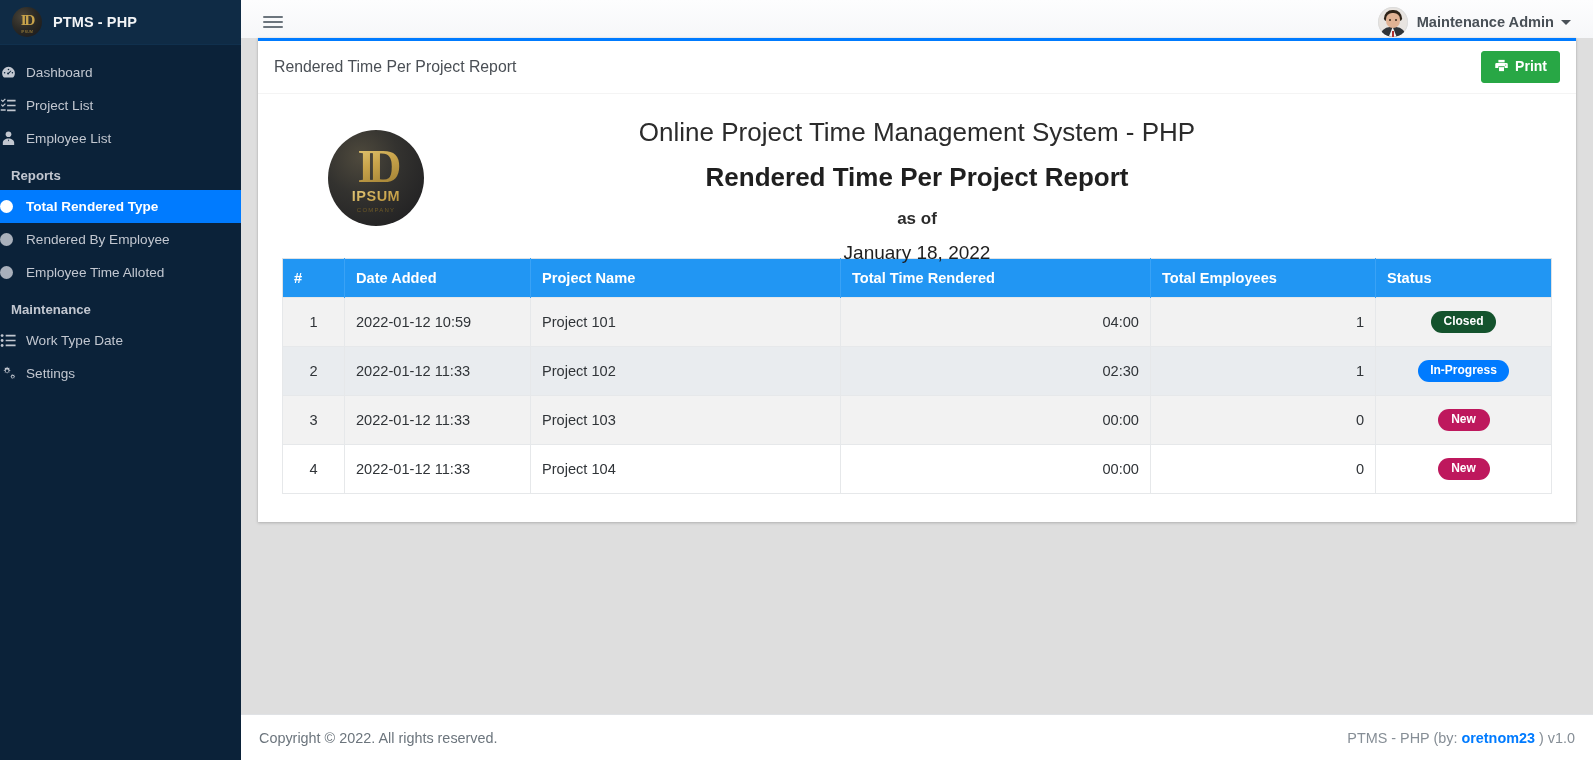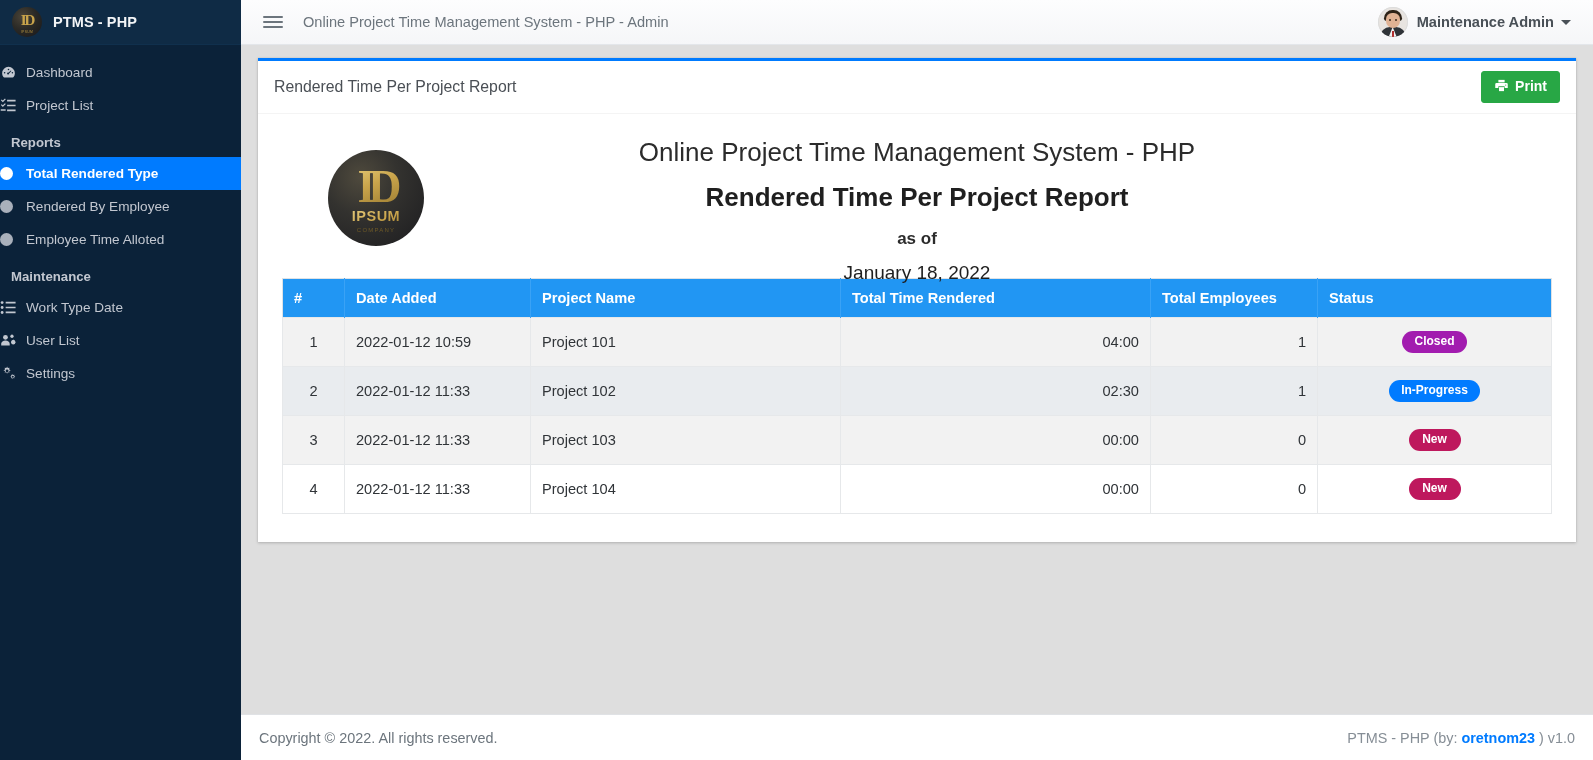--- a/index.html
+++ b/index.html
@@ -121,24 +121,24 @@
   #user-caret {
     margin-left: 7px;
     width: 0; height: 0;
     border-left: 5px solid transparent;
     border-right: 5px solid transparent;
     border-top: 5px solid #495057;
   }
 
   
   #content {
-    position: absolute; left: 241px; top: 45px;
+    position: absolute; left: 241px; top: 38px;
     width: 1352px; height: 669px;
     background: #dedede;
-    padding: 13px 17px;
+    padding: 0 17px;
   }
   #card {
     background: #fff;
     border-top: 3px solid #007bff;
     box-shadow: 0 0 1px rgba(0,0,0,.125), 0 1px 3px rgba(0,0,0,.2);
     width: 100%;
   }
   #card-header {
     height: 53px;
     display: flex; align-items: center;
@@ -241,33 +241,33 @@
     vertical-align: middle;
   }
   #report-table tbody tr.r1 td,
   #report-table tbody tr.r3 td { background: #f2f2f2; }
   #report-table tbody tr.r2 td { background: #e9ecef; }
   #report-table tbody tr.r4 td { background: #ffffff; }
   .c-idx { width: 62px; text-align: center; }
   .c-date { width: 186px; }
   .c-proj { width: 310px; }
   .c-time { width: 310px; text-align: right; }
-  .c-emp  { width: 167px; text-align: right; }
+  .c-emp  { width: 225px; text-align: right; }
   .c-stat { text-align: center; }
 
   .badge {
     display: inline-block;
     padding: 3px 12px 4px 12px;
     border-radius: 11px;
     font-size: 12px; font-weight: bold;
     color: #fff;
     line-height: 1.25;
     min-width: 52px; text-align: center;
   }
-  .badge-closed { background: #a21caf; }
+  .badge-closed { background: #14532d; }
   .badge-progress { background: #007bff; }
   .badge-new { background: #be185d; }
 
   
   #footer {
     position: absolute; left: 241px; bottom: 0;
     width: 1352px; height: 46px;
     background: #fff;
     border-top: 1px solid #e0e2e5;
     display: flex; align-items: center;
@@ -305,20 +305,29 @@
     <div class="nav-item">
       <span class="ic">
         <svg width="17" height="17" viewBox="0 0 24 24" fill="currentColor">
           <path d="M10 4h12v2.4H10zM10 10.8h12v2.4H10zM10 17.6h12V20H10z"></path>
           <path d="M1.2 4.6l1.2-1.2L4 5l3-3 1.2 1.2L4 7.4zM1.2 11.4l1.2-1.2L4 11.8l3-3L8.2 10 4 14.2zM1 17.2h7v2.2H1z"></path>
         </svg>
       </span>
       <span class="nav-label">Project List</span>
     </div>
 
+    <div class="nav-item">
+      <span class="ic">
+        <svg width="17" height="17" viewBox="0 0 24 24" fill="currentColor">
+          <circle cx="12" cy="6" r="4"></circle>
+          <path d="M12 12c-4.4 0-8 2.6-8 5.8V21h16v-3.2c0-3.2-3.6-5.8-8-5.8zm-.9 1.8h1.8l-.9 2.6z"></path>
+        </svg>
+      </span>
+      <span class="nav-label">Employee List</span>
+    </div>
 
     <div class="nav-header">Reports</div>
 
     <div class="nav-item active">
       <span class="ic">
           <span class="dot"></span>
         </span>
       <span class="nav-label">Total Rendered Type</span>
     </div>
     <div class="nav-item">
@@ -341,32 +350,20 @@
         <svg width="17" height="17" viewBox="0 0 24 24" fill="currentColor">
           <circle cx="3" cy="5" r="2"></circle>
             <circle cx="3" cy="12" r="2"></circle>
             <circle cx="3" cy="19" r="2"></circle>
           <path d="M8 3.8h14v2.4H8zM8 10.8h14v2.4H8zM8 17.8h14v2.4H8z"></path>
         </svg>
       </span>
       <span class="nav-label">Work Type Date</span>
     </div>
 
-    <div class="nav-item">
-      <span class="ic">
-        <svg width="18" height="17" viewBox="0 0 24 24" fill="currentColor">
-          <circle cx="7" cy="7.5" r="3.4"></circle>
-          <path d="M7 12c-3.3 0-6 2-6 4.6V19h12v-2.4C13 14 10.3 12 7 12z"></path>
-          <circle cx="16.2" cy="6" r="2.3"></circle>
-          <circle cx="18" cy="14.6" r="3.1"></circle>
-          <path d="M18 10.2l.7 1.3 1.4-.3-.3 1.4 1.3.7-1.3.7.3 1.4-1.4-.3-.7 1.3-.7-1.3-1.4.3.3-1.4-1.3-.7 1.3-.7-.3-1.4 1.4.3z"></path>
-        </svg>
-      </span>
-      <span class="nav-label">User List</span>
-    </div>
 
     <div class="nav-item">
       <span class="ic">
         <svg width="18" height="17" viewBox="0 0 24 24" fill="currentColor">
           <path d="M9.3 2.2l1 2.2 2.4-.5-.5 2.4 2.2 1-2.2 1 .5 2.4-2.4-.5-1 2.2-1-2.2-2.4.5.5-2.4-2.2-1 2.2-1-.5-2.4 2.4.5z"></path>
           <circle cx="9.3" cy="8.3" r="2.1" fill="#0b2239"></circle>
           <path d="M17.3 12.6l.7 1.6 1.7-.4-.4 1.7 1.6.7-1.6.7.4 1.7-1.7-.4-.7 1.6-.7-1.6-1.7.4.4-1.7-1.6-.7 1.6-.7-.4-1.7 1.7.4z"></path>
           <circle cx="17.3" cy="16.5" r="1.5" fill="#0b2239"></circle>
         </svg>
       </span>
@@ -375,21 +372,20 @@
 
   </div>
 </div>
 
 <div id="topbar">
   <div id="hamburger">
     <span></span>
       <span></span>
       <span></span>
   </div>
-  <div id="topbar-title">Online Project Time Management System - PHP - Admin</div>
   <div id="user-menu">
     <div class="avatar">
       <div class="body"></div>
         <div class="shirt"></div>
         <div class="tie"></div>
       <div class="hair"></div>
         <div class="face"></div>
       <div class="eye1"></div>
         <div class="eye2"></div>
     </div>

